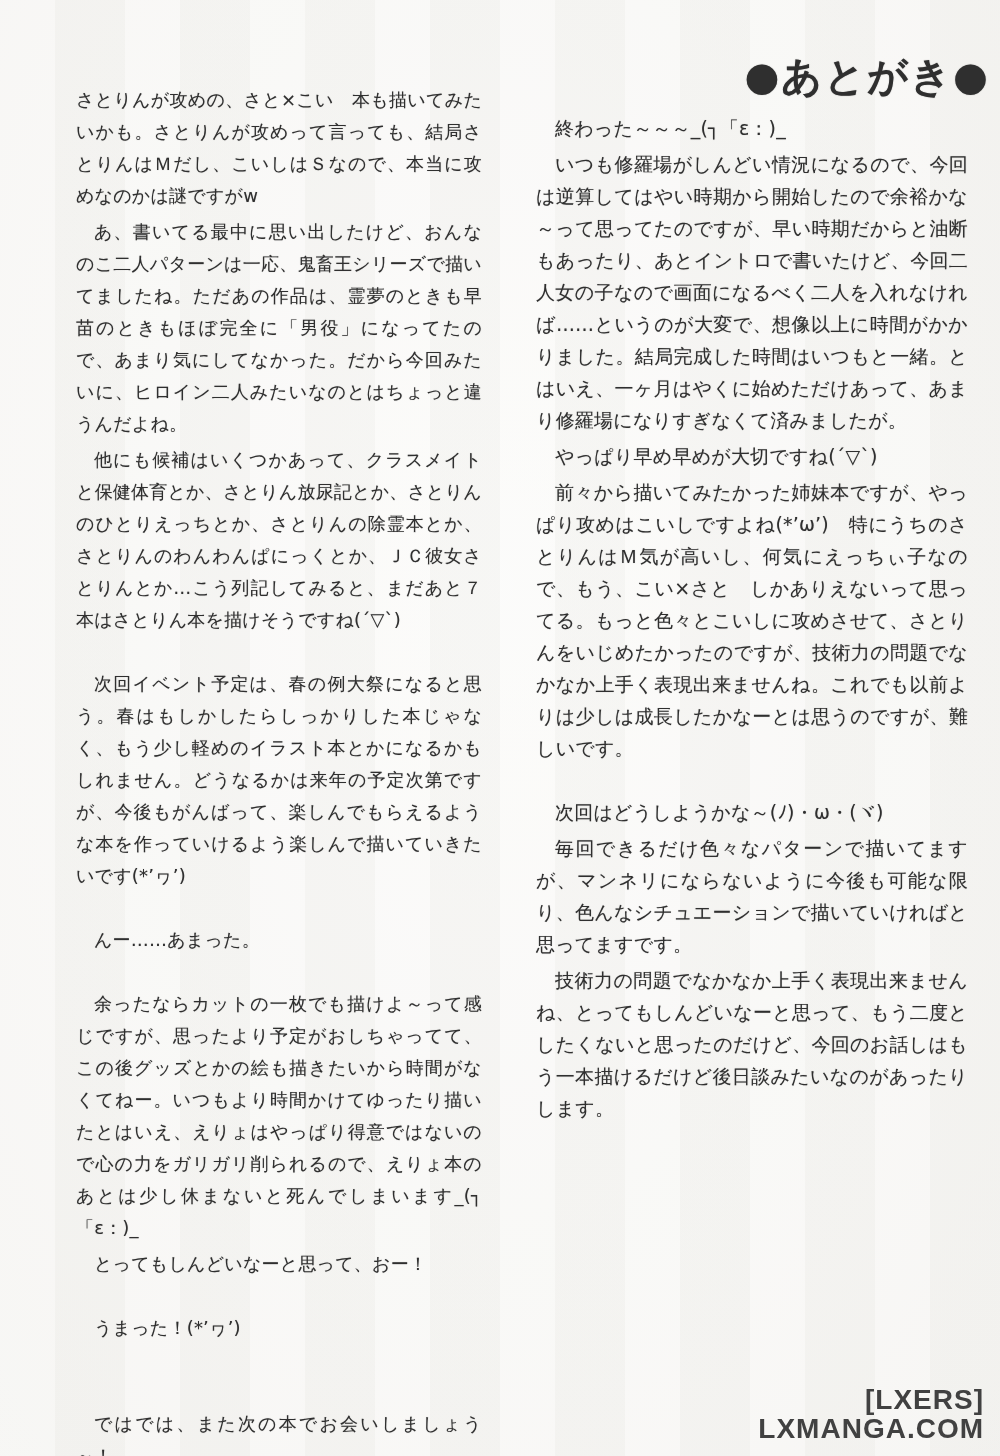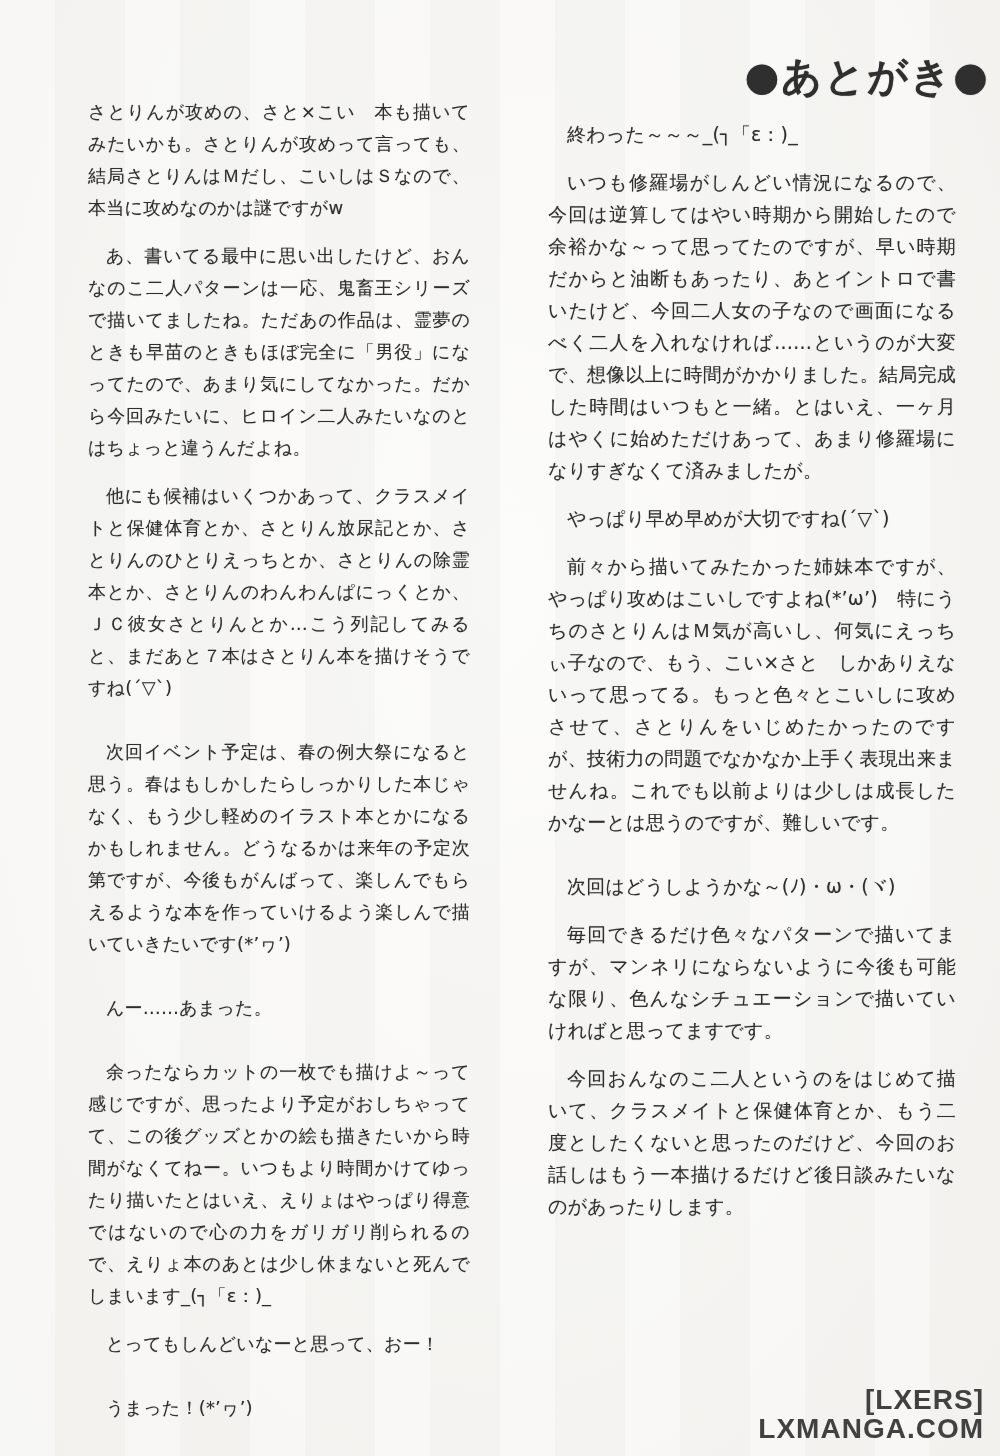--- a/index.html
+++ b/index.html
@@ -36,21 +36,21 @@
     line-height: 32px;
   }
   .col-right {
     left: 532px;
     top: 50px;
     width: 440px;
     font-size: 19px;
     line-height: 32px;
   }
   .para {
-    margin: 16px;
+    margin: 4px;
     text-align: justify;
     word-break: break-all;
     text-shadow: 0 0 1px rgba(47,47,47,0.35);
     letter-spacing: 0.2px;
   }
   .para.indent { text-indent: 1em; }
   .para.gap1 { margin-top: 32px; }
   .para.gap2 { margin-top: 64px; }
   .afterword-title {
     margin: 0 0 10px 0;
@@ -107,21 +107,21 @@
   <div class="col col-right">
     <h1 class="afterword-title">●あとがき●</h1>
     <div>
 
     <p class="para indent">終わった～～～_(┐「ε：)_</p>
         <p class="para indent">いつも修羅場がしんどい情況になるので、今回は逆算してはやい時期から開始したので余裕かな～って思ってたのですが、早い時期だからと油断もあったり、あとイントロで書いたけど、今回二人女の子なので画面になるべく二人を入れなければ……というのが大変で、想像以上に時間がかかりました。結局完成した時間はいつもと一緒。とはいえ、一ヶ月はやくに始めただけあって、あまり修羅場になりすぎなくて済みましたが。</p>
         <p class="para indent">やっぱり早め早めが大切ですね(´▽`)</p>
         <p class="para indent">前々から描いてみたかった姉妹本ですが、やっぱり攻めはこいしですよね(*’ω’)　特にうちのさとりんはＭ気が高いし、何気にえっちぃ子なので、もう、こい×さと　しかありえないって思ってる。もっと色々とこいしに攻めさせて、さとりんをいじめたかったのですが、技術力の問題でなかなか上手く表現出来ませんね。これでも以前よりは少しは成長したかなーとは思うのですが、難しいです。</p>
         <p class="para indent gap1">次回はどうしようかな～(ﾉ)・ω・(ヾ)</p>
         <p class="para indent">毎回できるだけ色々なパターンで描いてますが、マンネリにならないように今後も可能な限り、色んなシチュエーションで描いていければと思ってますです。</p>
-        <p class="para indent">今回おんなのこ二人というのをはじめて描いて、クラスメイトと保健体育とか、もう二度としたくないと思ったのだけど、今回のお話しはもう一本描けるだけど後日談みたいなのがあったりします。</p>
+        <p class="para indent">技術力の問題でなかなか上手く表現出来ませんね、とってもしんどいなーと思って、もう二度としたくないと思ったのだけど、今回のお話しはもう一本描けるだけど後日談みたいなのがあったりします。</p>
       </div>
   </div>
 
   <div class="watermark">
     <div>[LXERS]</div>
     <div>LXMANGA.COM</div>
   </div>
 
 </div>
 

